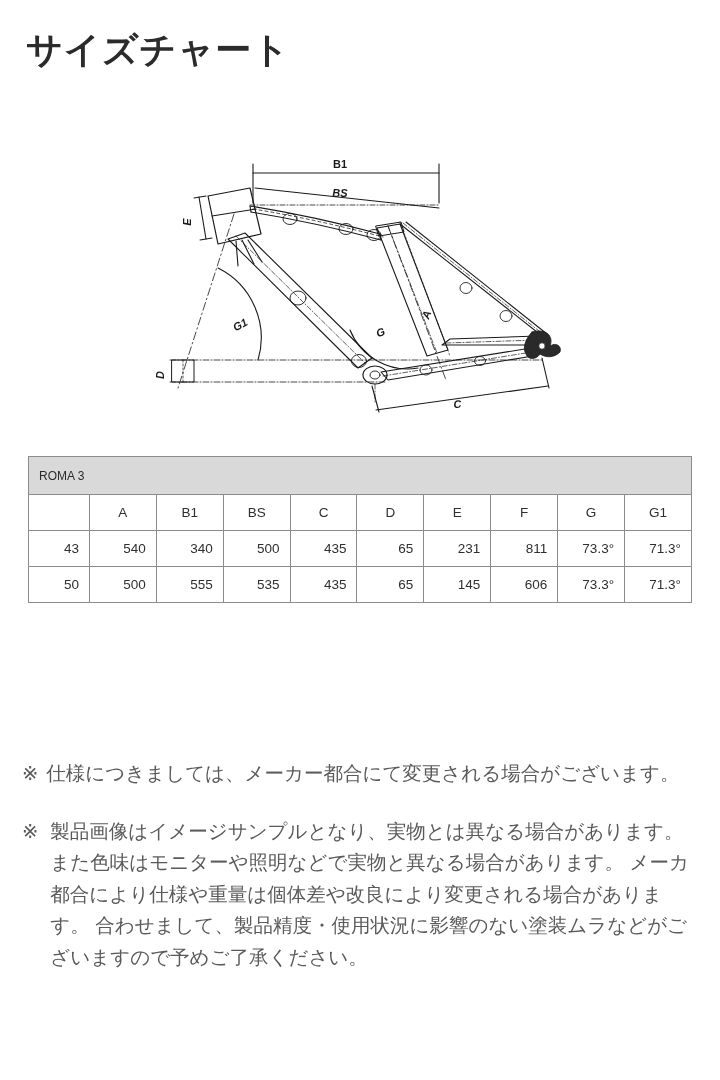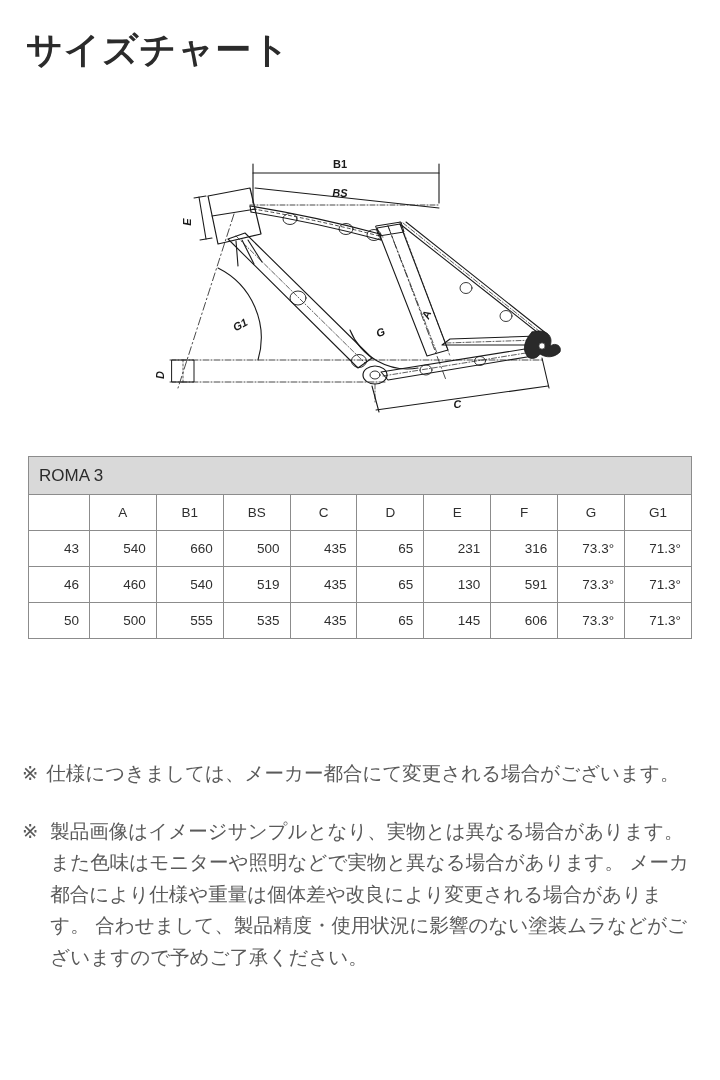--- a/index.html
+++ b/index.html
@@ -55,21 +55,21 @@
   table.spec-table td, table.spec-table th {
     border: 1px solid #8c8c8c;
     height: 33px;
     padding: 0 10px;
     font-weight: normal;
     box-sizing: border-box;
   }
   tr.model-row td {
     background: #d9d9d9;
     text-align: left;
-    font-size: 17px;
+    font-size: 12px;
     height: 38px;
     color: #2b2b2b;
     border-bottom: 1px solid #8c8c8c;
   }
   tr.col-head th {
     text-align: center;
     font-size: 13.5px;
     color: #2f2f2f;
     height: 36px;
   }
@@ -275,38 +275,26 @@
           <th>C</th>
           <th>D</th>
           <th>E</th>
           <th>F</th>
           <th>G</th>
           <th>G1</th>
         </tr>
         <tr class="data-row">
           <td>43</td>
           <td>540</td>
-          <td>660</td>
+          <td>340</td>
           <td>500</td>
           <td>435</td>
           <td>65</td>
           <td>231</td>
-          <td>316</td>
-          <td>73.3°</td>
-          <td>71.3°</td>
-        </tr>
-        <tr class="data-row">
-          <td>46</td>
-          <td>460</td>
-          <td>540</td>
-          <td>519</td>
-          <td>435</td>
-          <td>65</td>
-          <td>130</td>
-          <td>591</td>
+          <td>811</td>
           <td>73.3°</td>
           <td>71.3°</td>
         </tr>
         <tr class="data-row">
           <td>50</td>
           <td>500</td>
           <td>555</td>
           <td>535</td>
           <td>435</td>
           <td>65</td>

